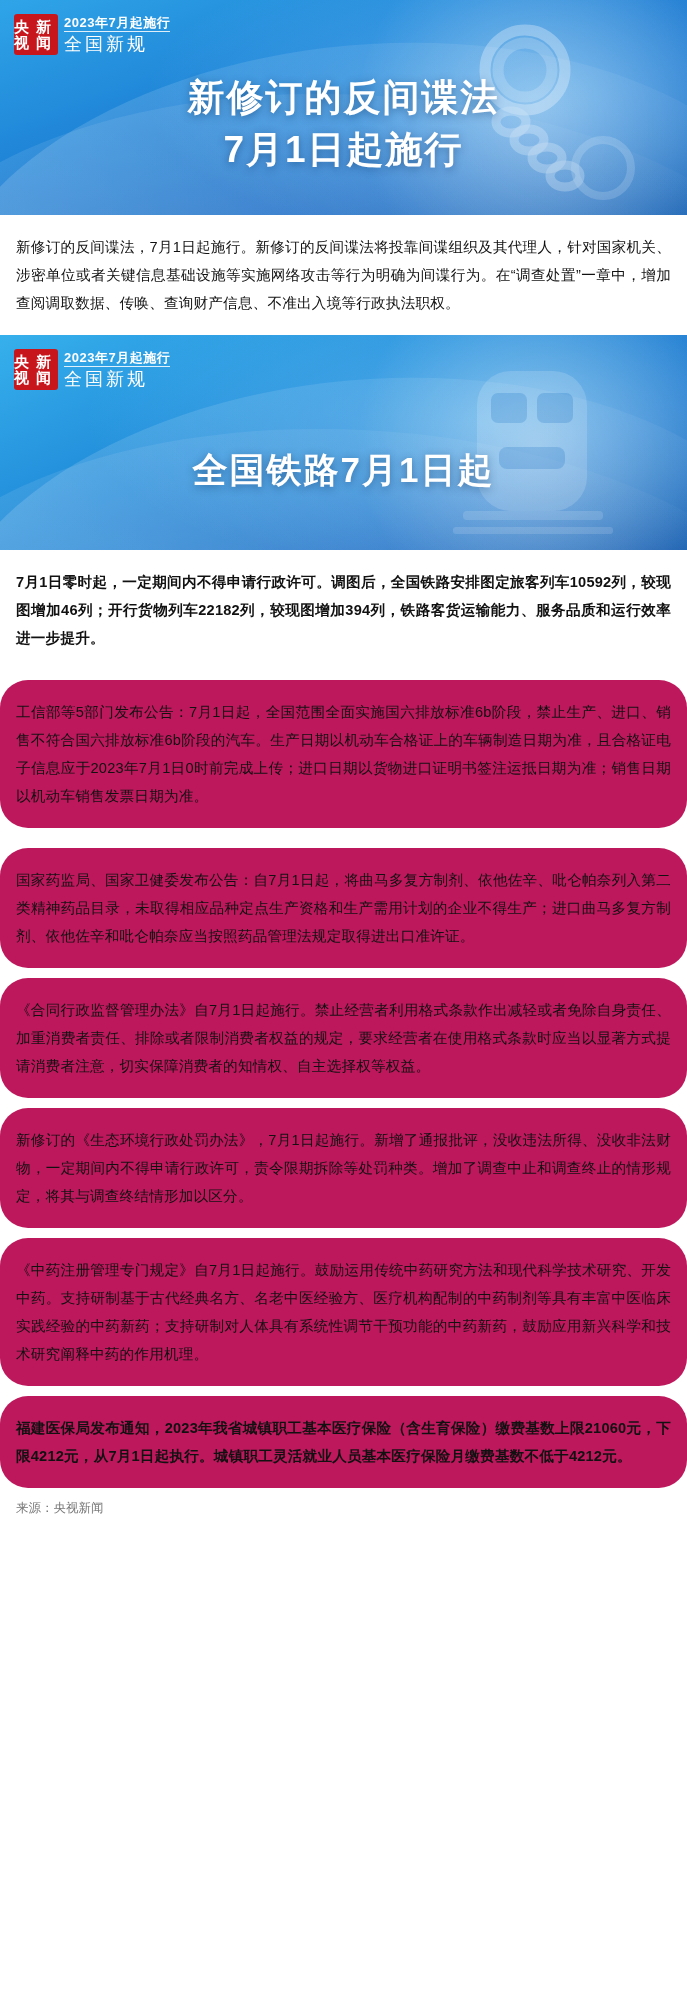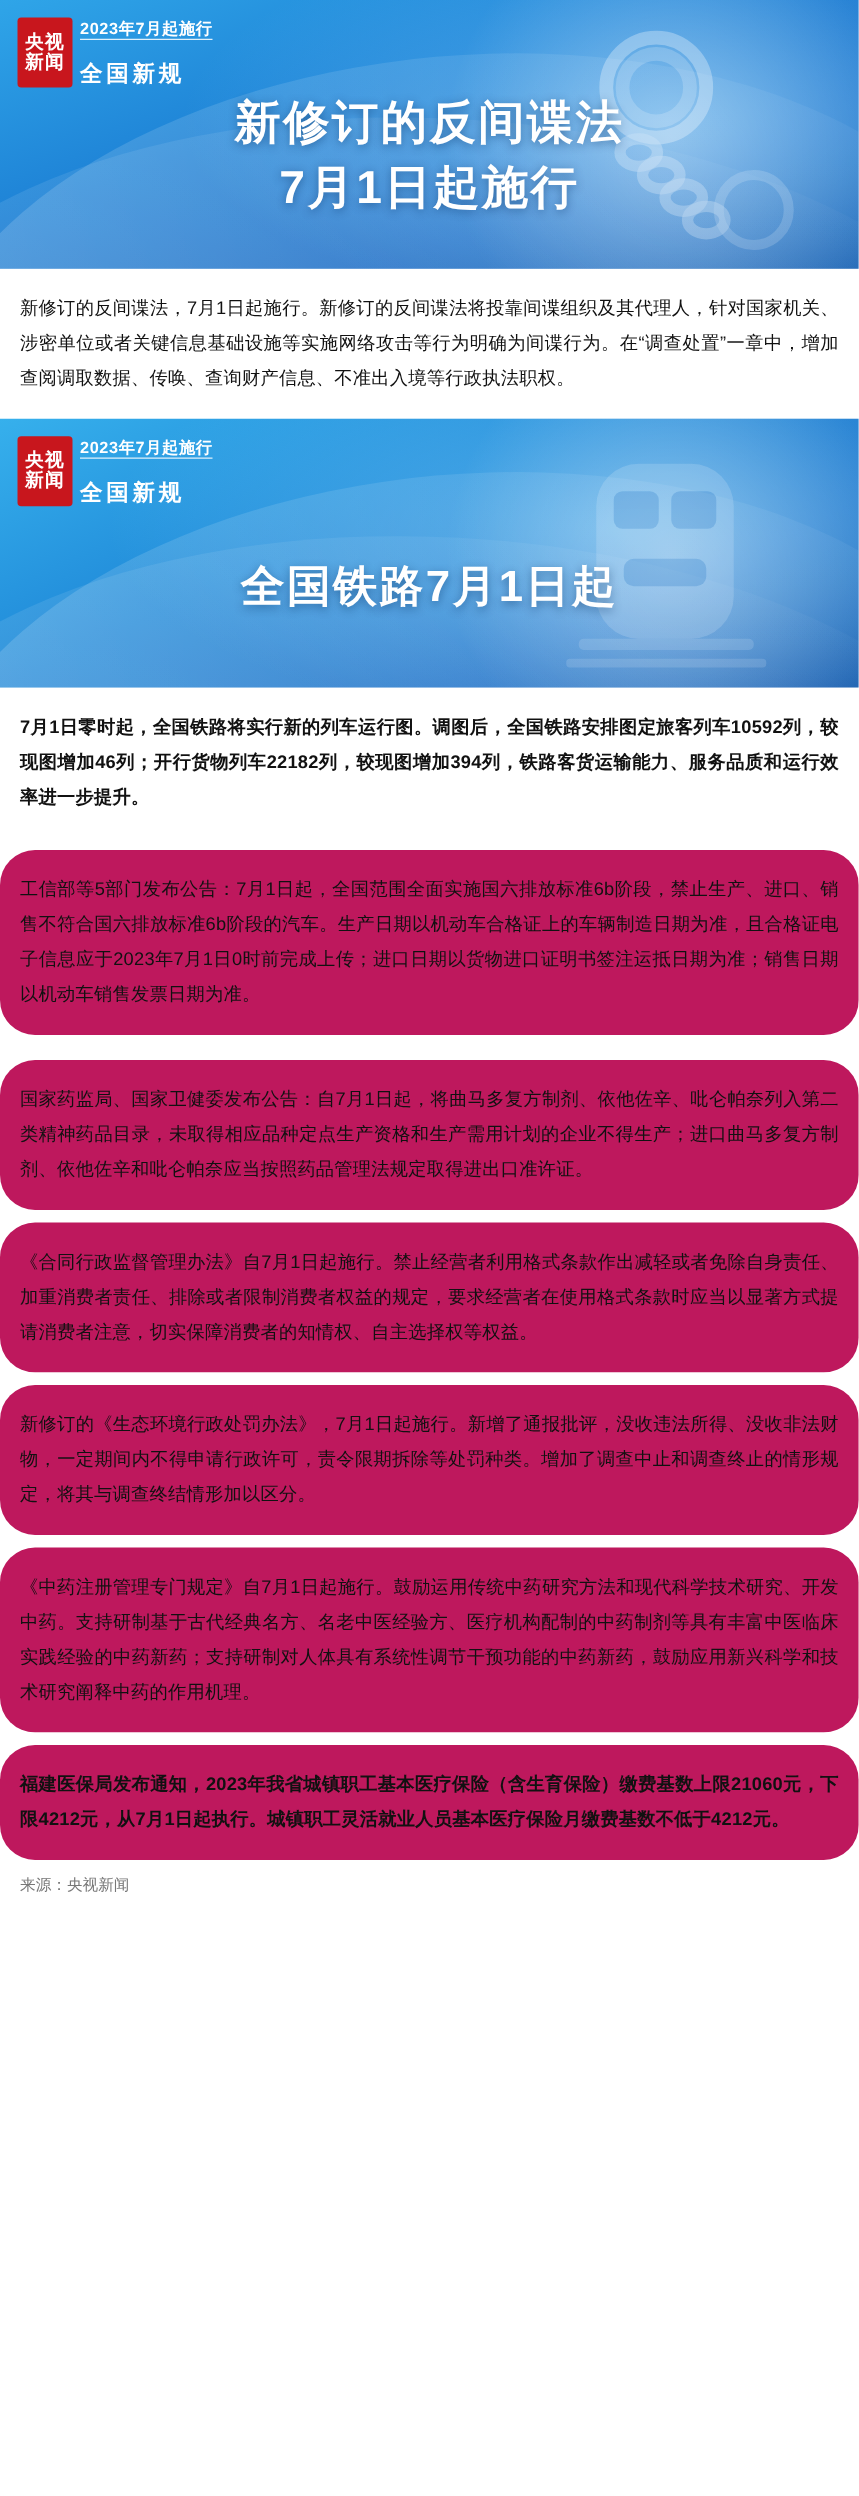--- a/index.html
+++ b/index.html
@@ -69,21 +69,20 @@
     left: 14px; top: 14px;
     display: flex;
     align-items: stretch;
     z-index: 5;
   }
   .cctv-logo {
     width: 44px;
     background: #c8161d;
     border-radius: 3px;
     display: flex;
-    flex-direction: column;
     justify-content: center;
     align-items: center;
     padding: 3px 0;
     margin-right: 6px;
   }
   .cctv-logo span {
     display: block;
     font-size: 15px;
     line-height: 16px;
     font-weight: bold;
@@ -98,25 +97,25 @@
   .logo-top {
     font-size: 13px;
     line-height: 17px;
     font-weight: bold;
     color: #fff;
     letter-spacing: .5px;
   }
   .logo-bottom {
     font-size: 18px;
     line-height: 22px;
-    font-weight: bold;
+    font-weight: normal;
     color: #ffffff;
     letter-spacing: 3px;
     border-top: 1px solid rgba(255,255,255,.85);
-    padding-top: 16px;
+    padding-top: 1px;
   }
 
   
   .banner-title {
     position: absolute;
     left: 0; right: 0;
     text-align: center;
     z-index: 6;
     text-shadow: 0 2px 8px rgba(0,40,90,.45);
   }
@@ -246,21 +245,21 @@
         <div class="logo-top">2023年7月起施行</div>
         <div class="logo-bottom">全国新规</div>
       </div>
     </div>
 
     <div class="banner-title">
       <div class="line">全国铁路7月1日起</div>
     </div>
   </div>
 
-  <div class="para white bold">7月1日零时起，全国铁路将实行新的列车运行图。调图后，全国铁路安排图定旅客列车10592列，较现图增加46列；开行货物列车22182列，较现图增加394列，铁路客货运输能力、服务品质和运行效率进一步提升。</div>
+  <div class="para white bold">7月1日零时起，一定期间内不得申请行政许可。调图后，全国铁路安排图定旅客列车10592列，较现图增加46列；开行货物列车22182列，较现图增加394列，铁路客货运输能力、服务品质和运行效率进一步提升。</div>
 
   <div class="gap"></div>
   <div class="para tinted">工信部等5部门发布公告：7月1日起，全国范围全面实施国六排放标准6b阶段，禁止生产、进口、销售不符合国六排放标准6b阶段的汽车。生产日期以机动车合格证上的车辆制造日期为准，且合格证电子信息应于2023年7月1日0时前完成上传；进口日期以货物进口证明书签注运抵日期为准；销售日期以机动车销售发票日期为准。</div>
 
   <div class="gap"></div>
 
   <div class="gap"></div>
   <div class="para tinted">国家药监局、国家卫健委发布公告：自7月1日起，将曲马多复方制剂、依他佐辛、吡仑帕奈列入第二类精神药品目录，未取得相应品种定点生产资格和生产需用计划的企业不得生产；进口曲马多复方制剂、依他佐辛和吡仑帕奈应当按照药品管理法规定取得进出口准许证。</div>
 
   <div class="gap"></div>

